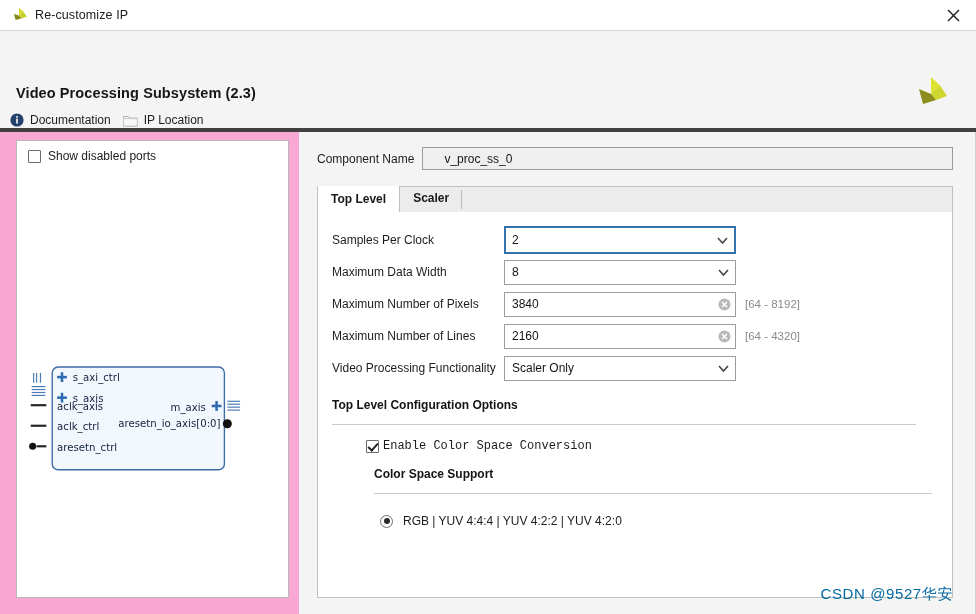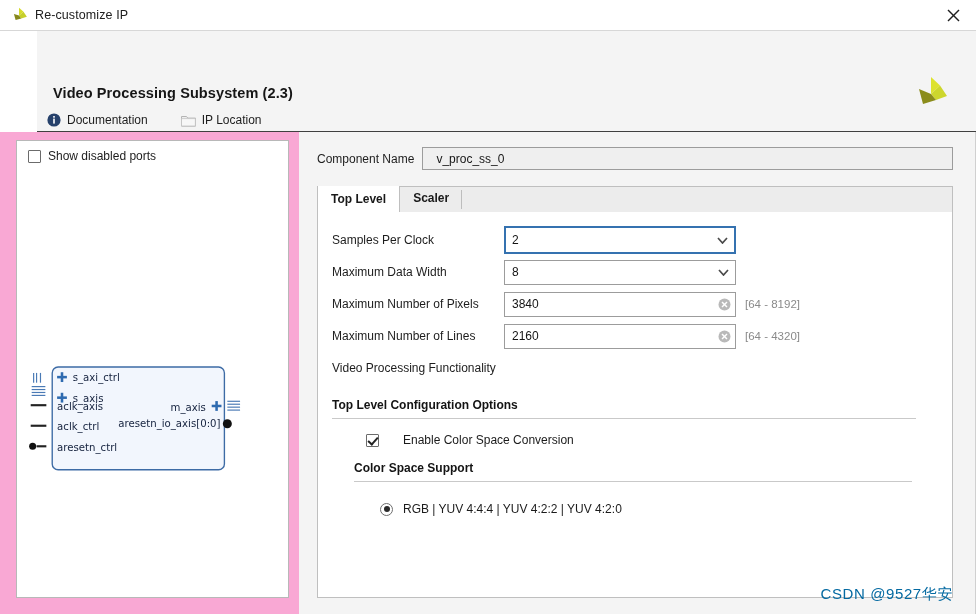--- a/index.html
+++ b/index.html
@@ -48,24 +48,23 @@
     align-items: center;
     justify-content: center;
     cursor: default;
   }
   .titlebar-close svg { display:block; }
 
   
   .header {
     height: 101px;
     background: #f4f4f4;
-    border-bottom: 1px solid #404040;
-    position: relative;
-    box-sizing: border-box;
-    margin-left: 37px;
+    border-bottom: 4px solid #404040;
+    position: relative;
+    box-sizing: border-box;
   }
   .header-title {
     position: absolute;
     left: 16px;
     top: 54px;
     font-size: 14.5px;
     font-weight: bold;
     color: #161616;
     letter-spacing: 0.1px;
   }
@@ -75,21 +74,21 @@
     top: 44px;
     width: 34px;
     height: 34px;
   }
   .linkbar {
     position: absolute;
     left: 10px;
     top: 82px;
     display: flex;
     align-items: center;
-    gap: 33px;
+    gap: 12px;
   }
   .linkitem {
     display: flex;
     align-items: center;
     gap: 6px;
     cursor: default;
   }
   .linkitem span.lbl {
     font-size: 12px;
     color: #1d1d1d;
@@ -180,21 +179,21 @@
     margin-right: 8px;
     white-space: nowrap;
   }
   .compname-input {
     flex: 1;
     height: 23px;
     line-height: 23px;
     background: #efefef;
     border: 1px solid #9c9c9c;
     box-sizing: border-box;
-    padding: 0 13px;
+    padding: 0 21px;
     font-size: 12px;
     font-family: "Liberation Sans", sans-serif;
     color: #151515;
   }
 
   
   .tabs-holder {
     margin: 16px 22px 0 18px;
     position: relative;
   }
@@ -306,32 +305,33 @@
     white-space: nowrap;
   }
 
   
   .section-head {
     margin: 14px 0 0 14px;
     width: 584px;
     font-size: 12px;
     font-weight: bold;
     color: #141414;
-    padding-bottom: 6px;
+    padding-bottom: 12px;
     border-bottom: 1px solid #c9c9c9;
   }
   .section-head.indented {
-    margin-left: 36px;
+    margin-left: 56px;
     width: 558px;
   }
   .checkrow {
     display: flex;
     align-items: center;
-    gap: 24px;
+    gap: 4px;
     margin: 14px 0 0 48px;
+    font-family: Liberation Mono, monospace;
   }
   .checkrow .lbl { font-size: 12px; color: #1b1b1b; }
 
   .radio-group { margin-top: 20px; }
   .radiorow {
     display: flex;
     align-items: center;
     gap: 10px;
     margin: 0 0 14px 62px;
   }
@@ -537,20 +537,26 @@
               <circle cx="6.5" cy="6.5" r="6" fill="#b9b9b9"></circle>
               <line x1="4" y1="4" x2="9" y2="9" stroke="#ffffff" stroke-width="1.5"></line>
               <line x1="9" y1="4" x2="4" y2="9" stroke="#ffffff" stroke-width="1.5"></line>
             </svg>
           </div>
           <div class="range-hint">[64 - 4320]</div>
         </div>
 
         <div class="frow">
           <div class="flabel">Video Processing Functionality</div>
+          <div class="combo">
+            <span class="val">Scaler Only</span>
+            <svg class="chev" viewBox="0 0 11 7">
+              <polyline points="1,1 5.5,6 10,1" fill="none" stroke="#4a4a4a" stroke-width="1.7"></polyline>
+            </svg>
+          </div>
         </div>
 
         <div class="section-head">Top Level Configuration Options</div>
 
         <div class="checkrow">
           <div class="cb checked"></div>
           <span class="lbl">Enable Color Space Conversion</span>
         </div>
 
         <div class="section-head indented">Color Space Support</div>

